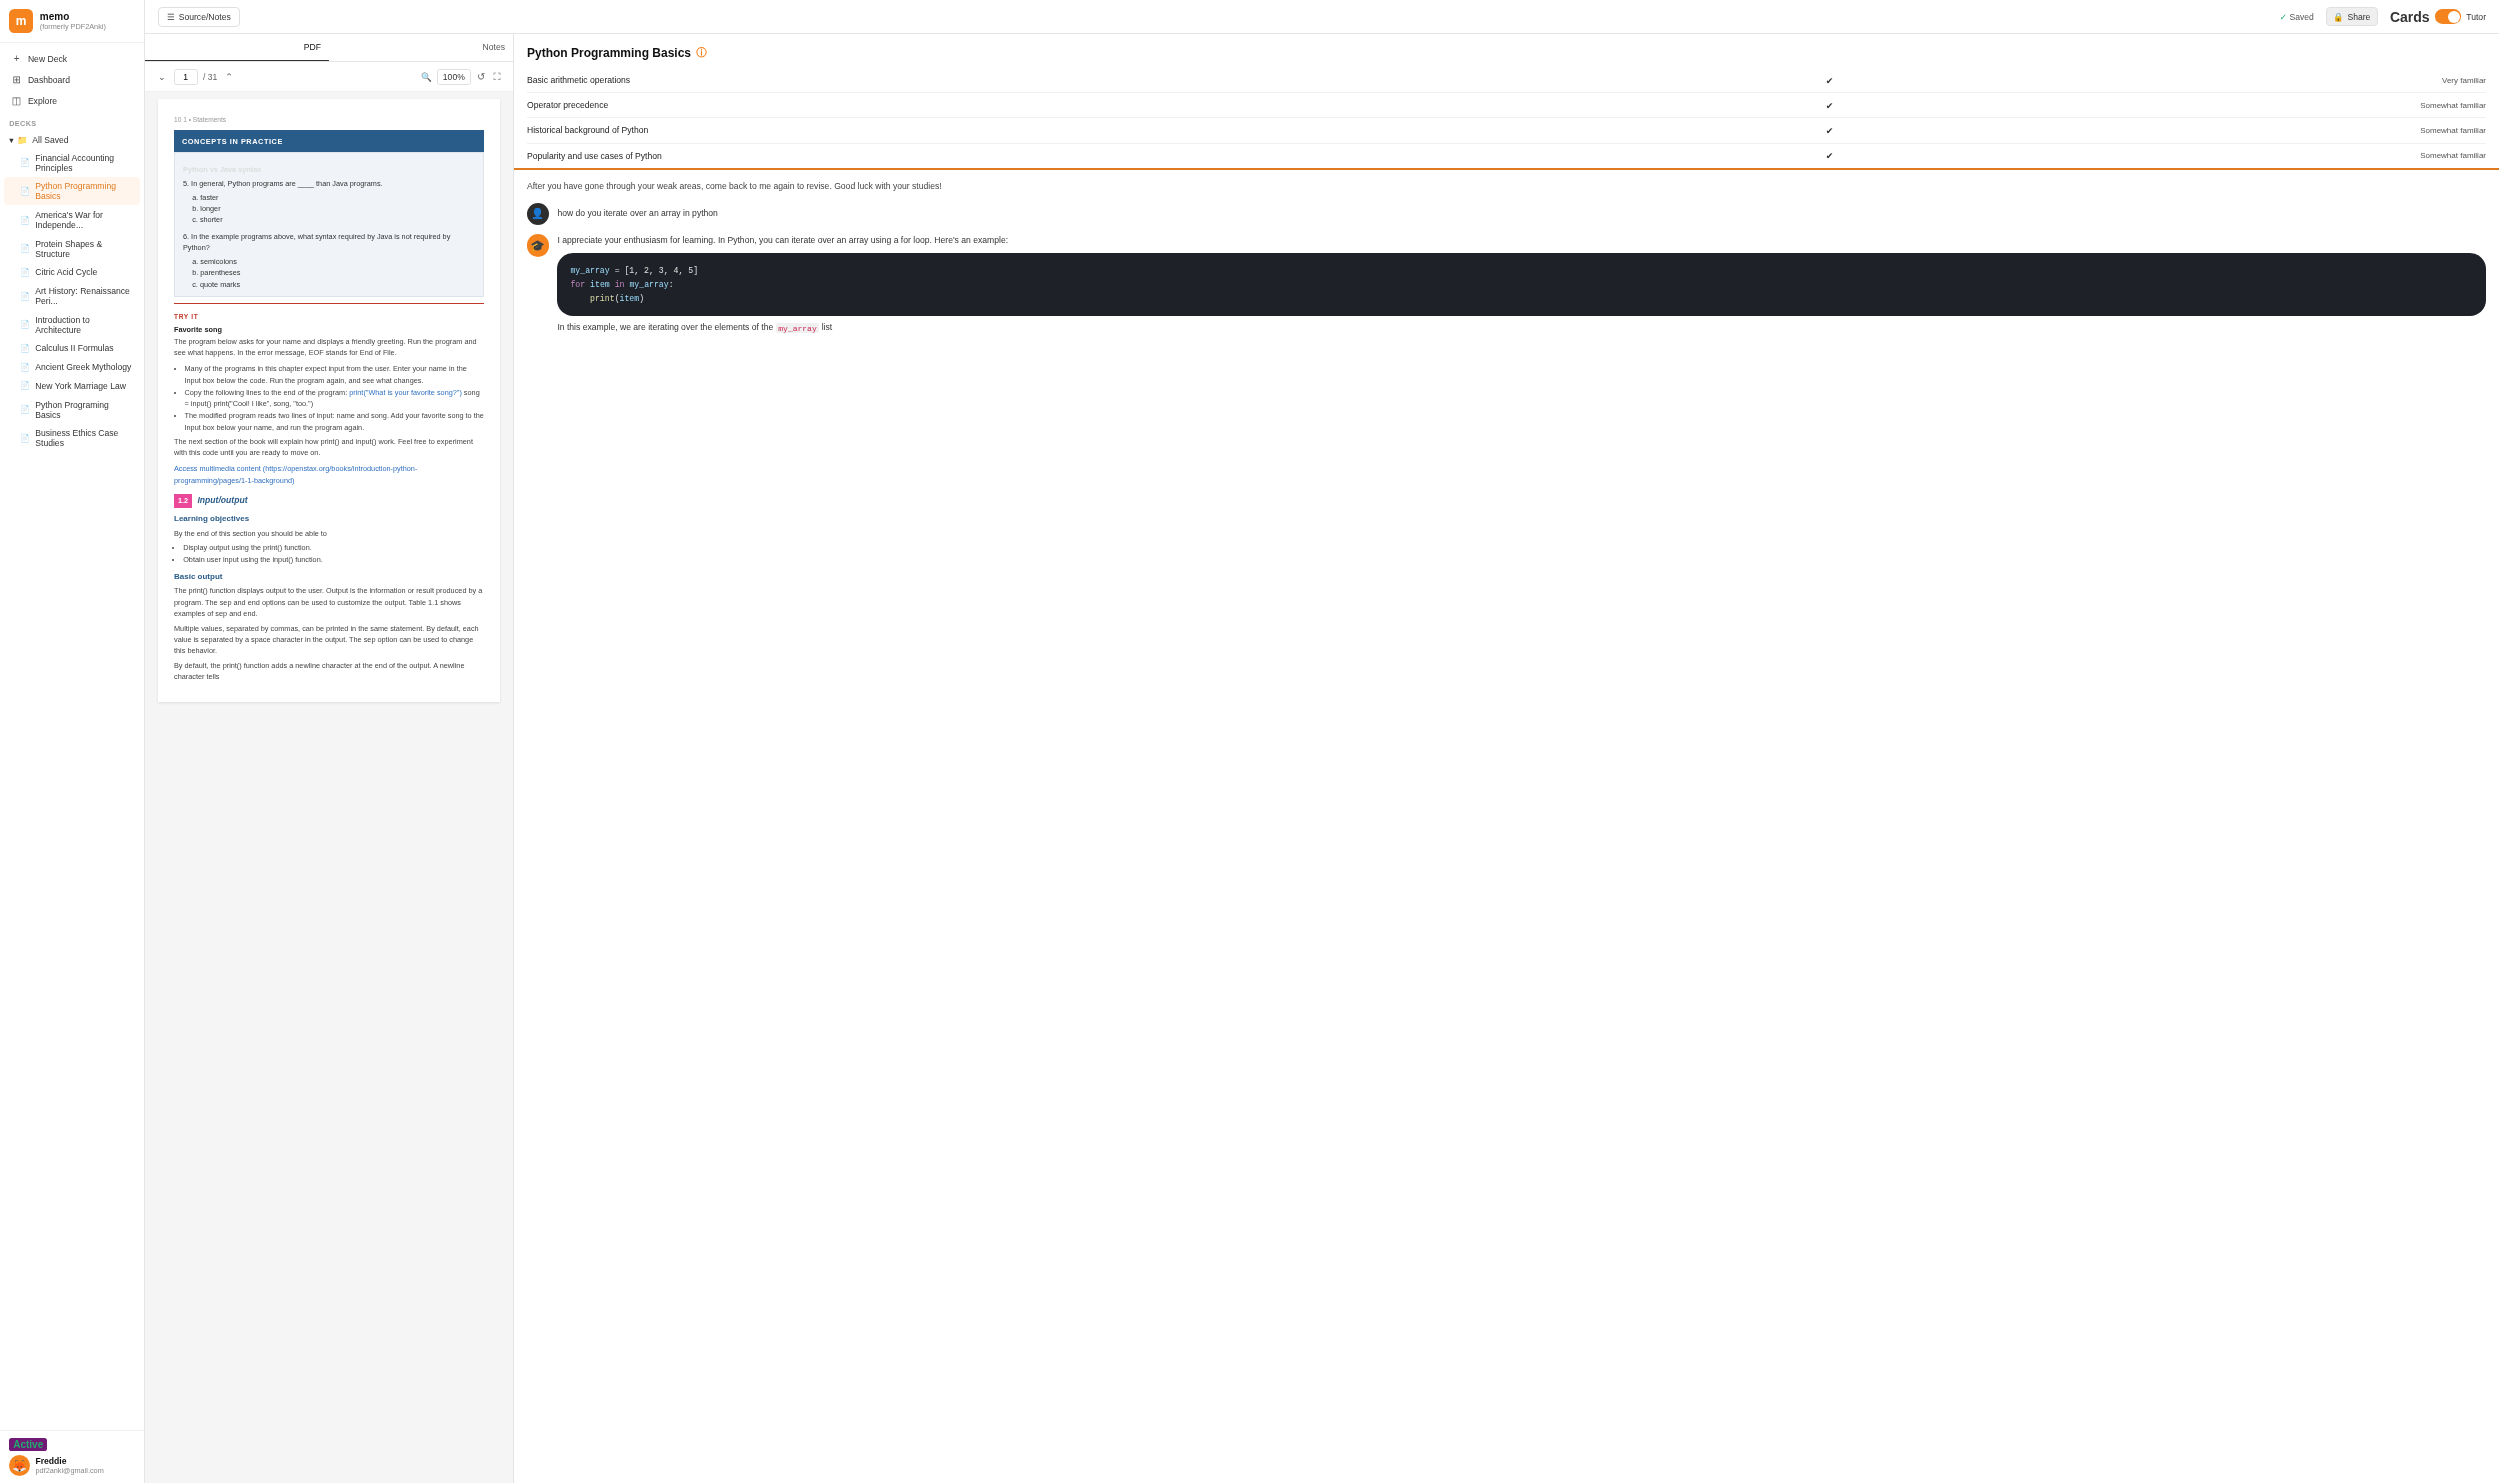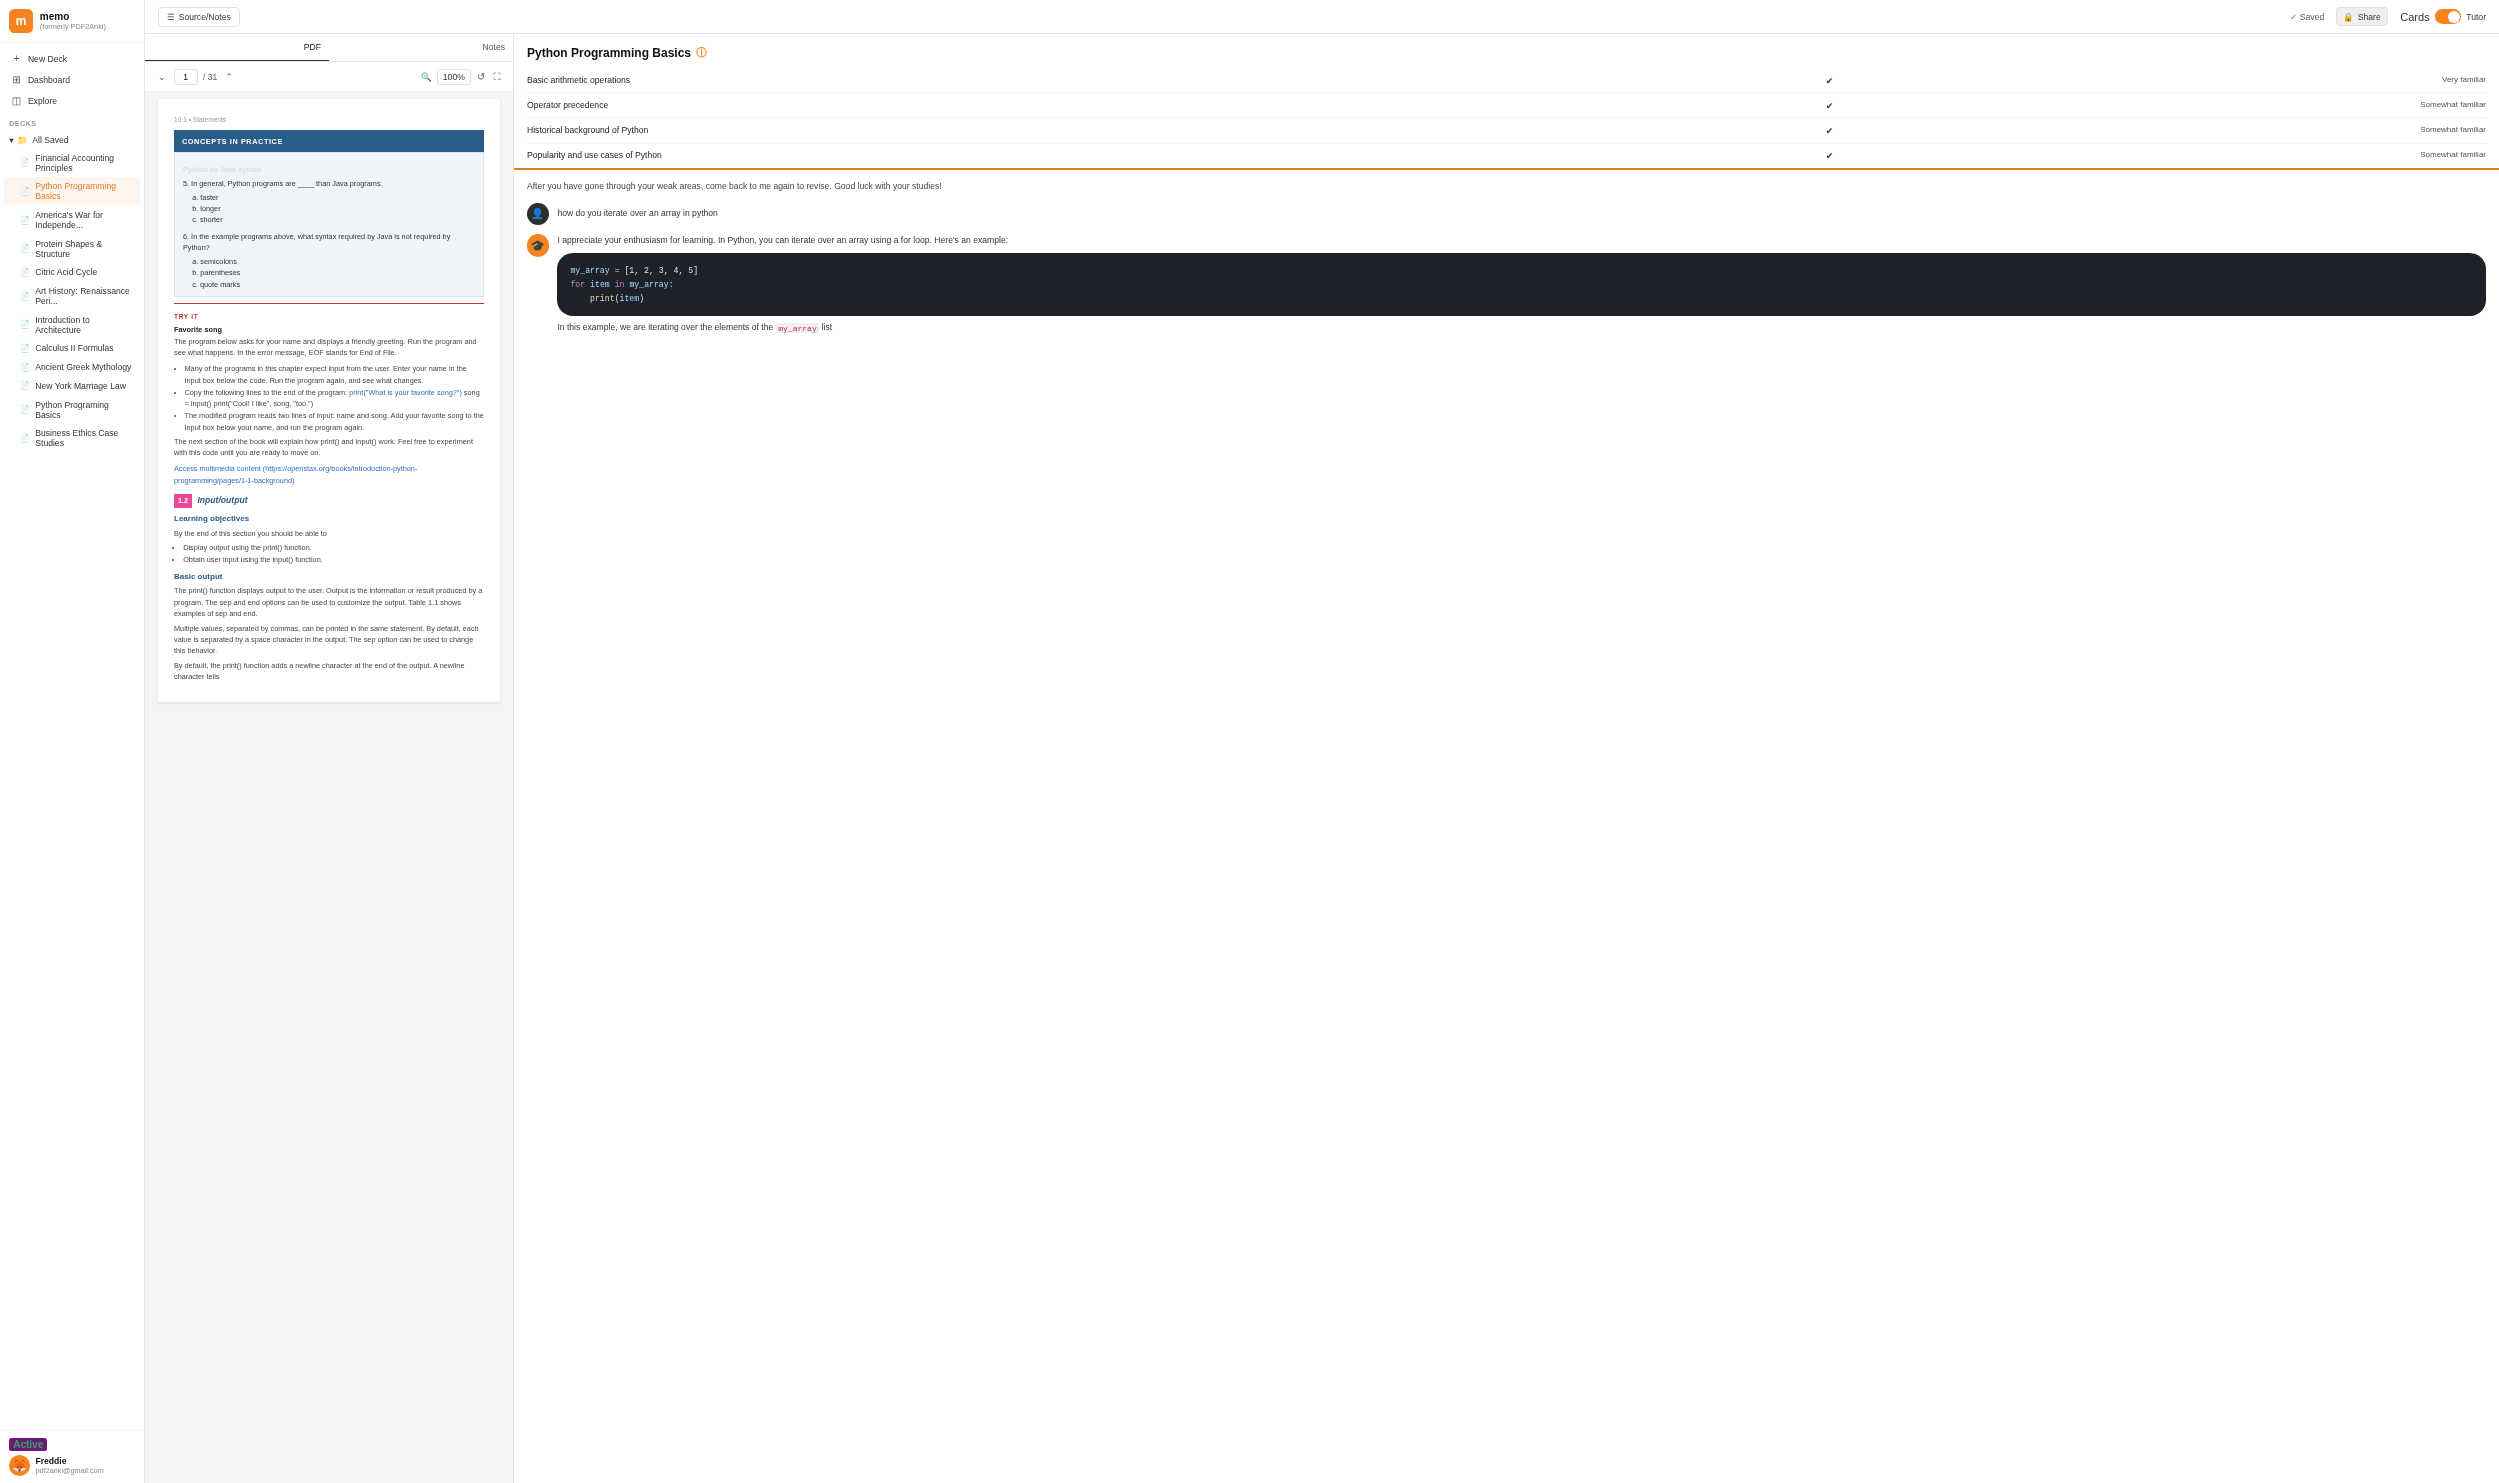--- a/index.html
+++ b/index.html
@@ -36,21 +36,21 @@
     .main { flex: 1; display: flex; flex-direction: column; height: 100vh; overflow: hidden; }
 
     
     .topbar { display: flex; align-items: center; justify-content: space-between; padding: 6.6px 13px; background: #fff; border-bottom: 0.7px solid #e5e5e5; height: 34px; flex-shrink: 0; }
     .topbar-left { display: flex; align-items: center; gap: 5.3px; }
     .source-notes-btn { display: flex; align-items: center; gap: 4px; padding: 4px 8px; border: 0.7px solid #e0e0e0; border-radius: 4px; background: #fff; cursor: pointer; font-size: 8.6px; color: #333; }
     .topbar-right { display: flex; align-items: center; gap: 12px; }
     .saved-text { display: flex; align-items: center; gap: 2.6px; font-size: 8.6px; color: #555; }
     .check-icon { color: #22a96e; }
     .share-btn { display: flex; align-items: center; gap: 3.3px; font-size: 8.6px; color: #333; cursor: pointer; padding: 3.3px 6.6px; border: 0.7px solid #e0e0e0; border-radius: 4px; }
-    .cards-label { font-size: 11px; color: #333; }
+    .cards-label { font-size: 14px; color: #333; font-weight: bold; }
     .toggle-wrap { display: flex; align-items: center; gap: 5.3px; }
     .toggle { width: 26px; height: 14.5px; background: #f5841f; border-radius: 7.3px; position: relative; cursor: pointer; }
     .toggle-knob { width: 12px; height: 12px; background: white; border-radius: 50%; position: absolute; top: 1.3px; right: 1.3px; }
     .tutor-label { font-size: 8.6px; color: #333; font-weight: 500; }
 
     
     .content-area { display: flex; flex: 1; overflow: hidden; }
 
     
     .pdf-panel { width: 369px; background: #fff; border-right: 0.7px solid #e5e5e5; display: flex; flex-direction: column; flex-shrink: 0; }
@@ -90,21 +90,21 @@
     .learning-bullets { margin-left: 9.2px; font-size: 7.3px; color: #444; line-height: 1.6; }
     .basic-output-title { font-size: 8px; font-weight: 700; color: #2a5c8a; margin: 5.3px 0 2.6px; }
     .para { font-size: 7.3px; color: #444; line-height: 1.55; margin-bottom: 3.3px; }
     .red-line { height: 1.3px; background: #c0392b; margin: 5.3px 0; }
 
     
     .tutor-panel { flex: 1; display: flex; flex-direction: column; overflow: hidden; background: #fff; }
     .tutor-header { padding: 12px 13px 0; border-bottom: 2px solid #e07a20; }
     .tutor-title { font-size: 12px; font-weight: 700; color: #111; display: flex; align-items: center; gap: 5.3px; margin-bottom: 8px; }
     .info-icon { color: #f5841f; font-size: 10.5px; }
-    .familiarity-row { display: flex; align-items: flex-start; padding: 6.6px 0; border-bottom: 0.7px solid #f0f0f0; }
+    .familiarity-row { display: flex; align-items: center; padding: 6.6px 0; border-bottom: 0.7px solid #f0f0f0; }
     .familiarity-concept { flex: 2; font-size: 8.6px; color: #222; }
     .familiarity-check { width: 20px; text-align: center; color: #333; font-size: 9.2px; }
     .familiarity-level { flex: 1; font-size: 8px; color: #555; text-align: right; }
 
     .tutor-messages { flex: 1; overflow-y: auto; padding: 10.5px 13px; display: flex; flex-direction: column; gap: 9.2px; }
     .tutor-note { font-size: 8.6px; color: #444; line-height: 1.55; }
 
     .msg-row { display: flex; align-items: flex-start; gap: 8px; }
     .msg-avatar { width: 22.4px; height: 22.4px; border-radius: 50%; flex-shrink: 0; display: flex; align-items: center; justify-content: center; font-size: 10.5px; }
     .msg-avatar-user { background: #2d2d2d; }

